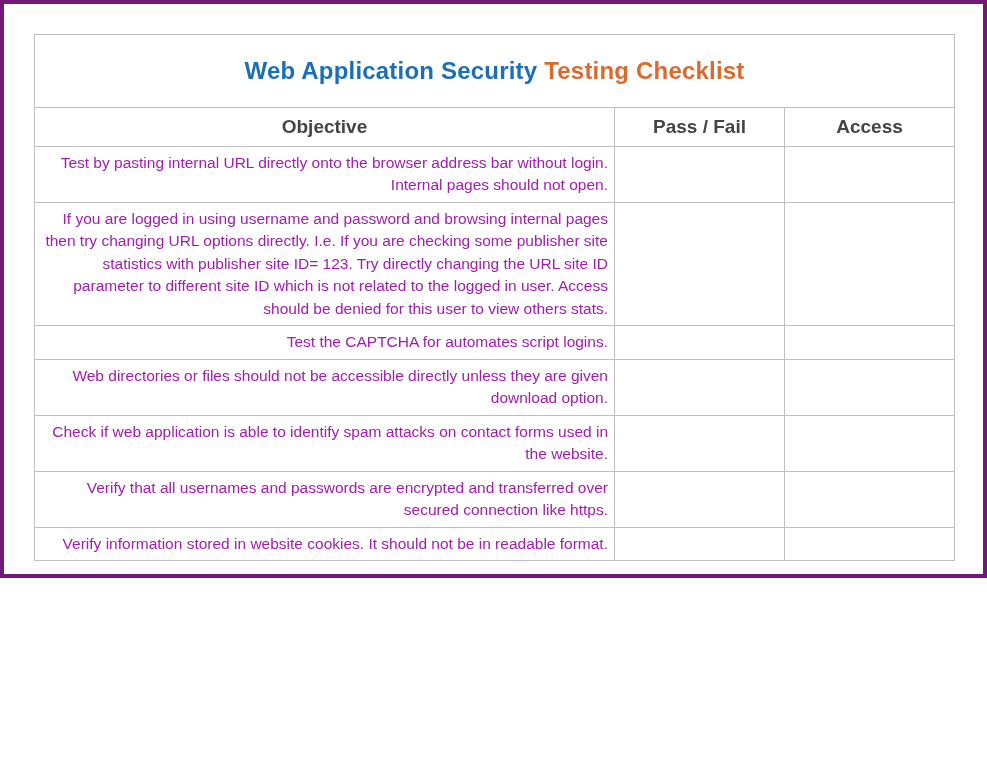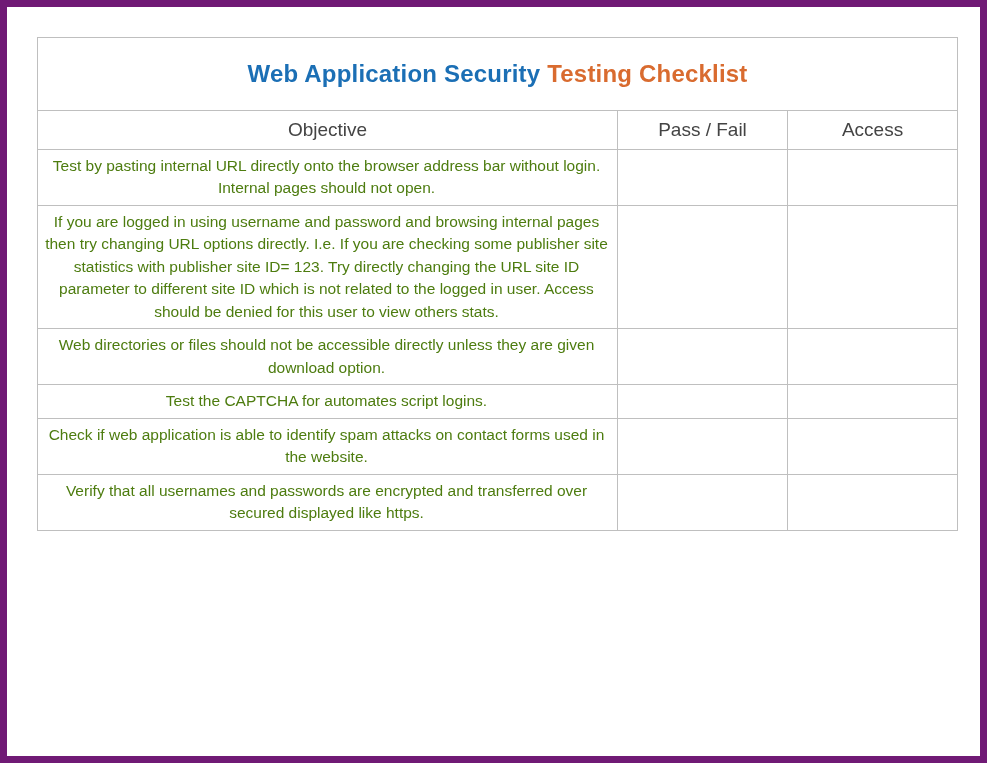--- a/index.html
+++ b/index.html
@@ -5,22 +5,22 @@
   * { box-sizing: border-box; }
   body {
     margin: 0;
     padding: 0;
     background: #ffffff;
     font-family: "Segoe UI", "Trebuchet MS", Arial, sans-serif;
     color: #555;
   }
   .page-frame {
     width: 987px;
-    height: 763px;
-    border: 7px solid #701a75;
+    height: 578px;
+    border: 4px solid #701a75;
     background: #fff;
     position: relative;
     padding: 30px 30px 30px 30px;
   }
   .checklist-table {
     width: 100%;
     border-collapse: collapse;
     table-layout: fixed;
   }
   .checklist-table th,
@@ -33,31 +33,31 @@
     padding: 22px 8px 22px 8px;
     font-size: 24px;
     font-weight: 700;
     letter-spacing: 0.2px;
   }
   .title-part1 { color: #1b6fb5; }
   .title-part2 { color: #d96b2f; }
   .header-cell {
     text-align: center;
     font-size: 19px;
-    font-weight: 400;
+    font-weight: 700;
     color: #444;
     padding: 8px 6px;
     background: #fff;
   }
   .obj-cell {
     font-size: 15.5px;
     line-height: 1.45;
-    color: #4d7c0f;
+    color: #a21caf;
     padding: 5px 6px 5px 4px;
-    text-align: center;
+    text-align: right;
     font-weight: 400;
   }
   .empty-cell {
     padding: 5px;
   }
   col.col-obj { width: 580px; }
   col.col-pf  { width: 170px; }
   col.col-rm  { width: 170px; }
 </style>
 </head>
@@ -87,34 +87,39 @@
           <td class="obj-cell">Test by pasting internal URL directly onto the browser address bar without login. Internal pages should not open.</td>
           <td class="empty-cell"></td>
           <td class="empty-cell"></td>
         </tr>
         <tr>
           <td class="obj-cell">If you are logged in using username and password and browsing internal pages then try changing URL options directly. I.e. If you are checking some publisher site statistics with publisher site ID= 123. Try directly changing the URL site ID parameter to different site ID which is not related to the logged in user. Access should be denied for this user to view others stats.</td>
           <td class="empty-cell"></td>
           <td class="empty-cell"></td>
         </tr>
         <tr>
-          <td class="obj-cell">Web directories or files should not be accessible directly unless they are given download option.</td>
+          <td class="obj-cell">Test the CAPTCHA for automates script logins.</td>
           <td class="empty-cell"></td>
           <td class="empty-cell"></td>
         </tr>
         <tr>
-          <td class="obj-cell">Test the CAPTCHA for automates script logins.</td>
+          <td class="obj-cell">Web directories or files should not be accessible directly unless they are given download option.</td>
           <td class="empty-cell"></td>
           <td class="empty-cell"></td>
         </tr>
         <tr>
           <td class="obj-cell">Check if web application is able to identify spam attacks on contact forms used in the website.</td>
           <td class="empty-cell"></td>
           <td class="empty-cell"></td>
         </tr>
         <tr>
-          <td class="obj-cell">Verify that all usernames and passwords are encrypted and transferred over secured displayed like https.</td>
+          <td class="obj-cell">Verify that all usernames and passwords are encrypted and transferred over secured connection like https.</td>
+          <td class="empty-cell"></td>
+          <td class="empty-cell"></td>
+        </tr>
+        <tr>
+          <td class="obj-cell">Verify information stored in website cookies. It should not be in readable format.</td>
           <td class="empty-cell"></td>
           <td class="empty-cell"></td>
         </tr>
       </tbody>
   </table>
 </div>
 
 </body></html>

